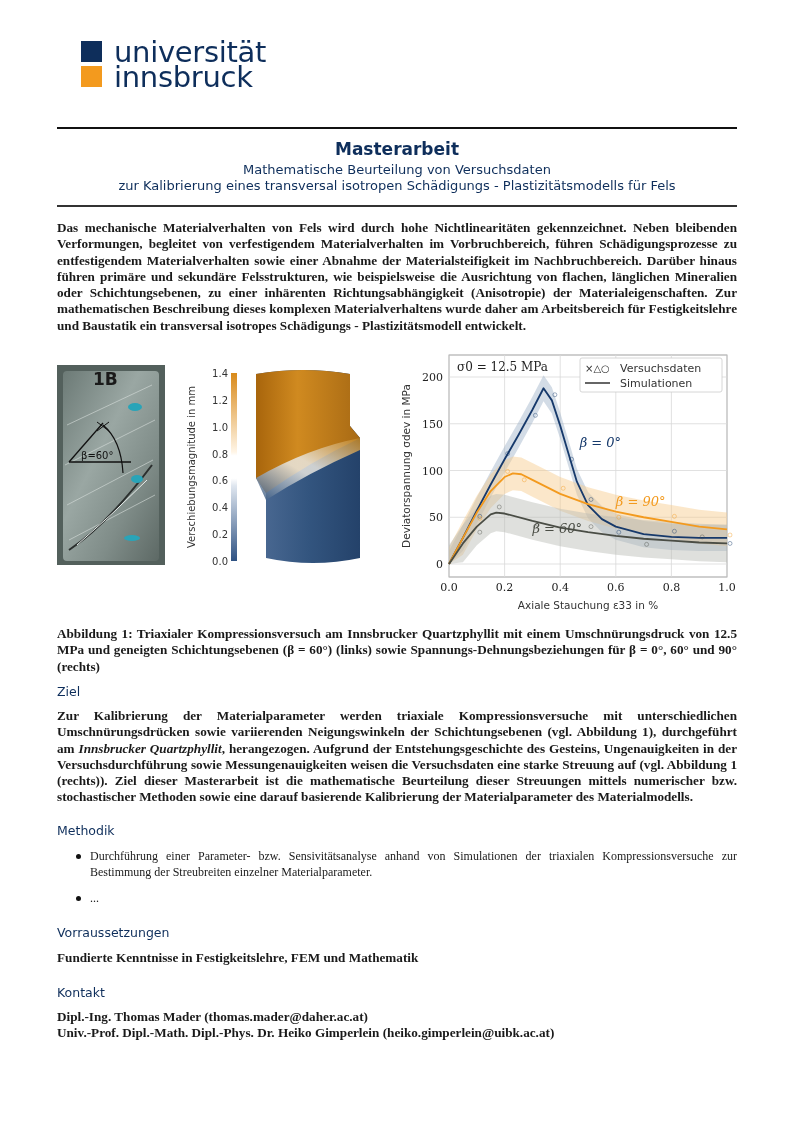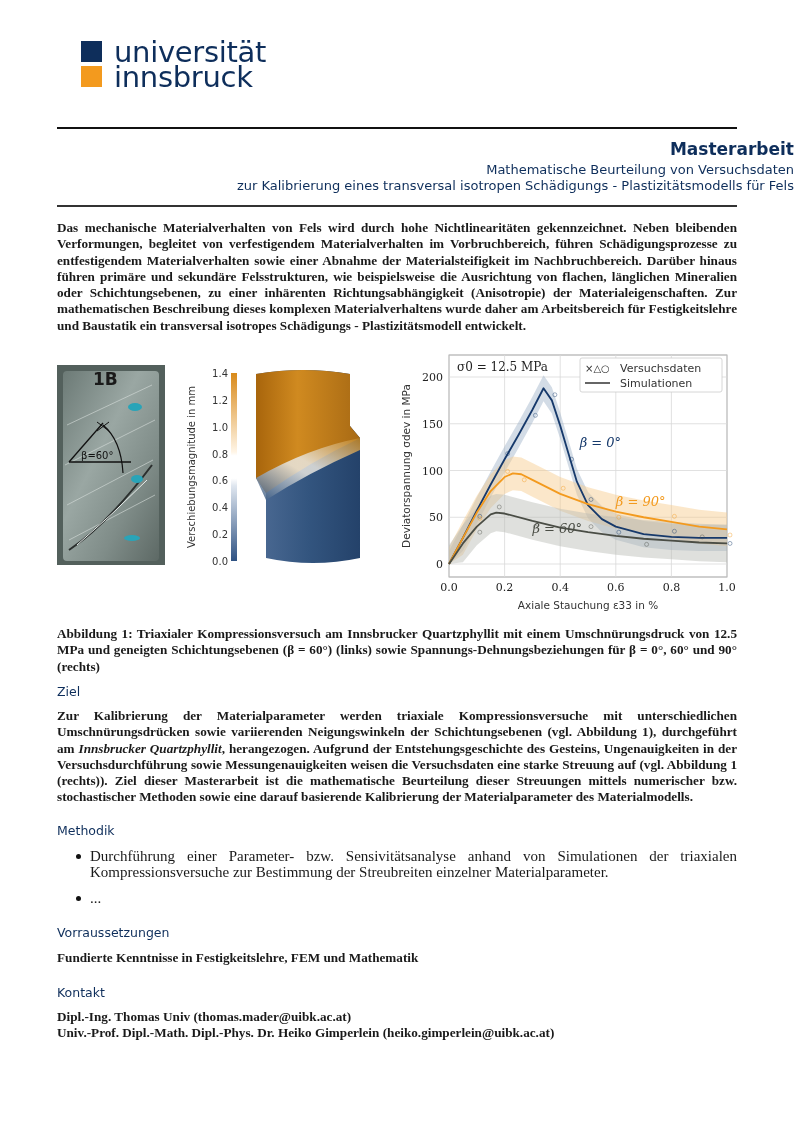--- a/index.html
+++ b/index.html
@@ -2,24 +2,24 @@
 <html><head>
 <meta charset="utf-8">
 <style>
   html, body { margin:0; padding:0; background:#ffffff; }
   body { width:794px; height:1123px; position:relative; overflow:hidden; font-family:"DejaVu Serif","Liberation Serif",serif; color:#111; }
   .abs { position:absolute; }
   .logo-sq { position:absolute; width:21px; height:21px; }
   .logo-text { position:absolute; left:114px; font-family:"DejaVu Sans","Liberation Sans",sans-serif; color:#0e2e5b; font-size:29px; line-height:28px; letter-spacing:-0.3px; }
   .rule-top { position:absolute; left:57px; width:680px; height:2px; background:#111; top:127px; }
   .rule-bot { position:absolute; left:57px; width:680px; height:2px; background:#333; top:205px; }
-  .title { position:absolute; left:0; width:794px; text-align:right; font-family:"DejaVu Sans","Liberation Sans",sans-serif; color:#0e2e5b; }
+  .title { position:absolute; left:0; width:794px; text-align:center; font-family:"DejaVu Sans","Liberation Sans",sans-serif; color:#0e2e5b; }
   .body-text { position:absolute; left:57px; width:680px; font-family:"Liberation Serif","DejaVu Serif",serif; font-size:13.2px; line-height:16.3px; text-align:justify; color:#1a1a1a;font-weight:bold; }
   .heading { position:absolute; left:57px; font-family:"DejaVu Sans","Liberation Sans",sans-serif; font-weight:normal; color:#0e2e5b; font-size:12.5px; }
-  .bullet-row { position:absolute; left:76px; width:661px; font-family:"Liberation Serif","DejaVu Serif",serif; font-size:15px; line-height:16.3px; color:#1a1a1a; text-align:justify; }
+  .bullet-row { position:absolute; left:76px; width:661px; font-family:"Liberation Serif","DejaVu Serif",serif; font-size:12px; line-height:16.3px; color:#1a1a1a; text-align:justify; }
   .bullet-dot { position:absolute; left:0; top:6px; width:5px; height:5px; border-radius:50%; background:#111; }
   .bullet-txt { margin-left:14px; display:block; }
 </style>
 </head>
 <body>
 
 <div>
   <div class="logo-sq" style="left:81px;top:41px;background:#0e2e5b;"></div>
   <div class="logo-sq" style="left:81px;top:66px;background:#f39a1e;"></div>
   <div class="logo-text" style="top:38px;">universität</div>
@@ -215,14 +215,14 @@
 </div>
 <div class="bullet-row" style="top:890px;">
   <span class="bullet-dot"></span>
   <span class="bullet-txt">...</span>
 </div>
 
 <div class="heading" style="top:925px;">Vorraussetzungen</div>
 <div class="body-text" style="top:950px;">Fundierte Kenntnisse in Festigkeitslehre, FEM und Mathematik</div>
 
 <div class="heading" style="top:985px;">Kontakt</div>
-<div class="body-text" style="top:1009px;">Dipl.-Ing. Thomas Univ (thomas.mader@uibk.ac.at)</div>
+<div class="body-text" style="top:1009px;">Dipl.-Ing. Thomas Mader (thomas.mader@daher.ac.at)</div>
 <div class="body-text" style="top:1025px;">Univ.-Prof. Dipl.-Math. Dipl.-Phys. Dr. Heiko Gimperlein (heiko.gimperlein@uibk.ac.at)</div>
 
 </body></html>

